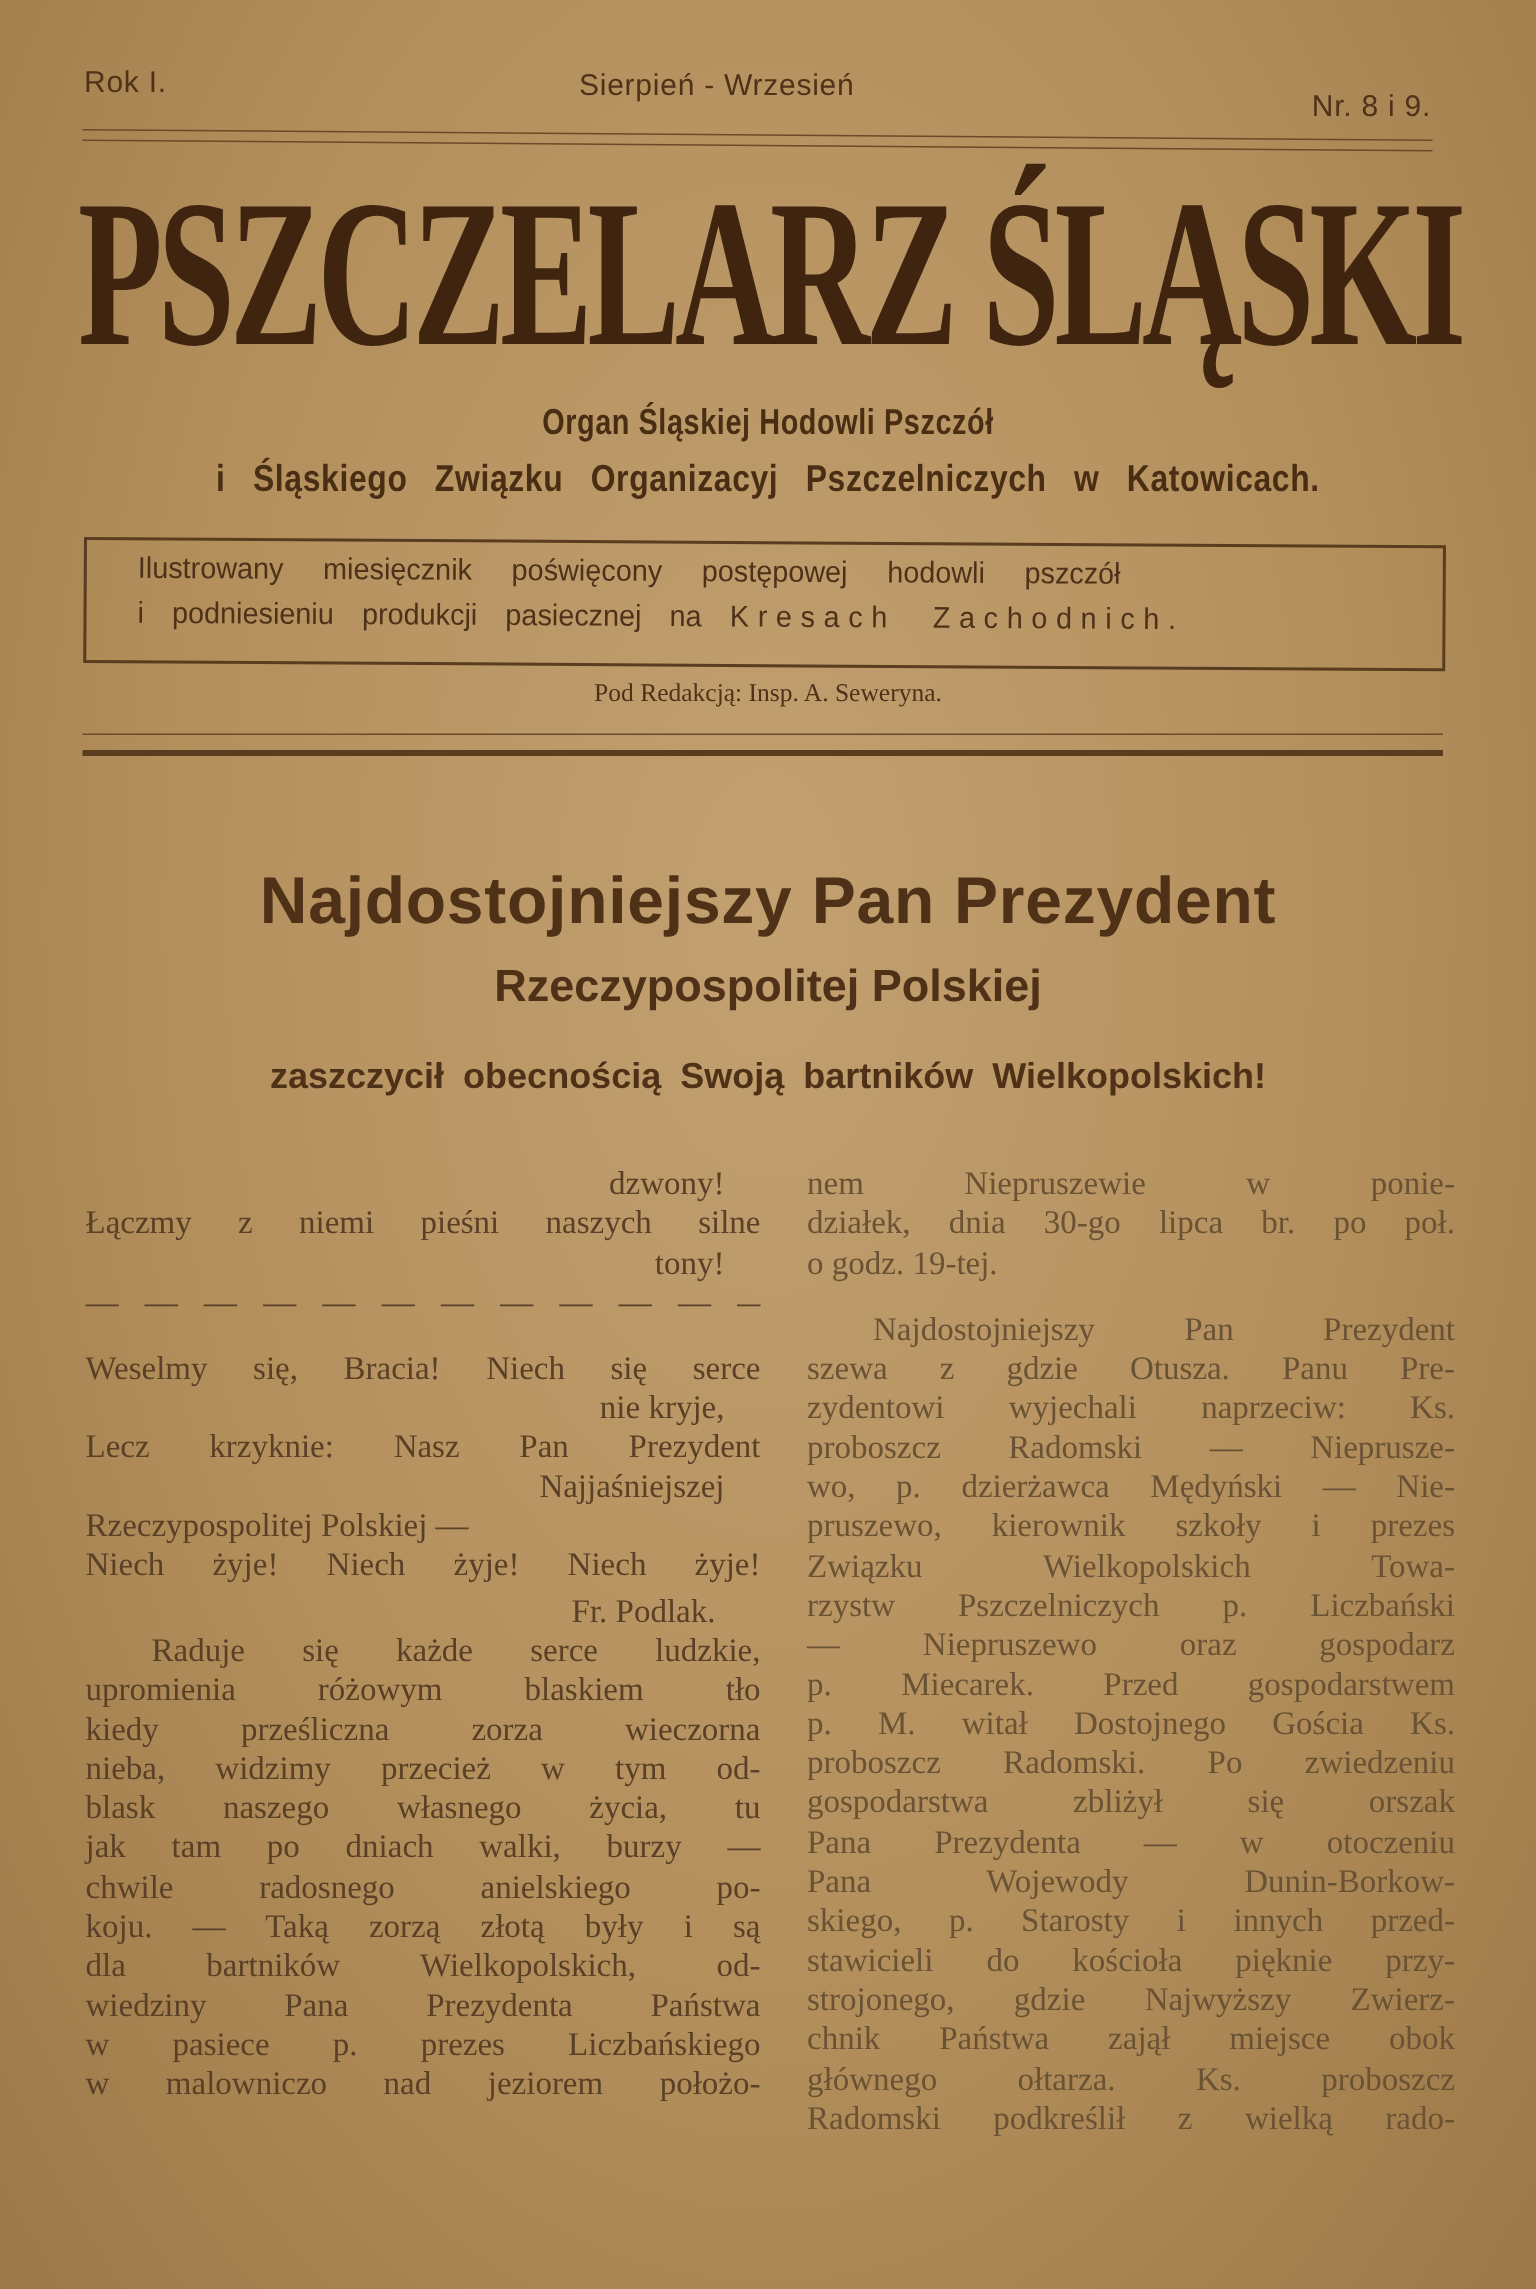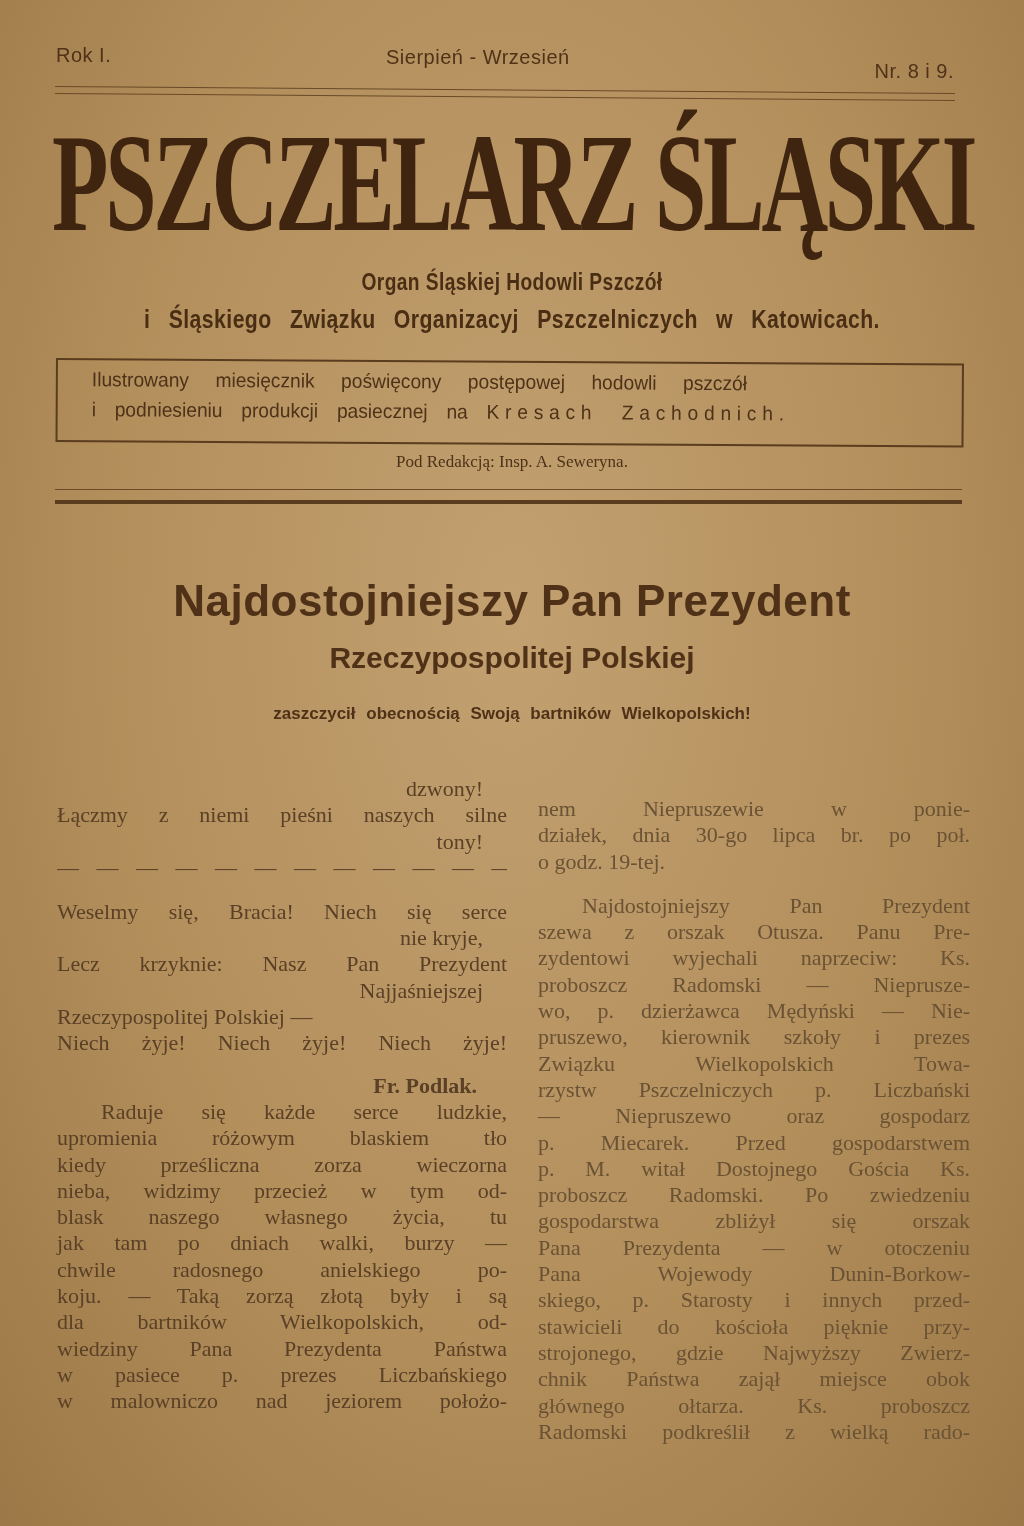--- a/index.html
+++ b/index.html
@@ -32,29 +32,29 @@
   .boxed .l2 { position:absolute; left:34px; top:38px; word-spacing:14px; transform:scaleX(0.96); transform-origin:left; }
   .boxed .spaced { letter-spacing:6px; }
   .editor { position:absolute; left:0; width:1024px; top:452px; text-align:center; font-size:17px; color:#4d3219; }
   .rule-thick { position:absolute; left:55px; width:907px; top:489px; height:10px;
     border-top:1.5px solid #6a4a28; border-bottom:4px solid #5a3c1e; }
   .h1 { position:absolute; left:0; width:1024px; top:576px; text-align:center;
     font-family:"Liberation Sans", sans-serif; font-weight:bold; font-size:44px; color:#4f3118; letter-spacing:0.5px; }
   .h2 { position:absolute; left:0; width:1024px; top:641px; text-align:center;
     font-family:"Liberation Sans", sans-serif; font-weight:bold; font-size:30px; color:#4f3118; }
   .h3 { position:absolute; left:0; width:1024px; top:704px; text-align:center;
-    font-family:"Liberation Sans", sans-serif; font-weight:bold; font-size:17px; color:#4f3118; word-spacing:6px; }
+    font-family:"Liberation Sans", sans-serif; font-weight:bold; font-size:24px; color:#4f3118; word-spacing:6px; }
   .col { position:absolute; font-size:22px; line-height:26.3px; color:#5a4026; }
   .col-left { left:57px; top:776px; width:450px; }
-  .col-right { left:538px; top:776px; width:432px; color:#6a5234;margin-top:20px; }
+  .col-right { left:538px; top:776px; width:432px; color:#6a5234; }
   .line { white-space:nowrap; display:block; height:26.3px; text-align:justify; text-align-last:justify; }
   .line.left { text-align:left; text-align-last:left; }
   .line.right { text-align:right; text-align-last:right; padding-right:24px; }
   .line.indent { padding-left:44px; }
-  .line.sig { text-align:right; text-align-last:right; font-weight:bold; padding-right:30px; margin-top:16px; }
+  .line.sig { text-align:right; text-align-last:right; font-weight:normal; padding-right:30px; margin-top:4px; }
   .dashes { display:block; height:26px; letter-spacing:6px; text-align:justify; text-align-last:justify; white-space:nowrap; overflow:hidden; }
   .gap { display:block; height:18px; }
 </style>
 </head>
 <body>
 
 <div class="page">
 
   <div class="topline">
     <span class="rok">Rok I.</span>
@@ -106,21 +106,21 @@
     <span class="line">w pasiece p. prezes Liczbańskiego</span>
     <span class="line">w malowniczo nad jeziorem położo-</span>
   </div>
 
   <div class="col col-right">
     <span class="line">nem Niepruszewie w ponie-</span>
     <span class="line">działek, dnia 30-go lipca br. po poł.</span>
     <span class="line left">o godz. 19-tej.</span>
     <span class="gap"></span>
     <span class="line indent">Najdostojniejszy Pan Prezydent</span>
-    <span class="line">szewa z orszak Otusza. Panu Pre-</span>
+    <span class="line">szewa z gdzie Otusza. Panu Pre-</span>
     <span class="line">zydentowi wyjechali naprzeciw: Ks.</span>
     <span class="line">proboszcz Radomski — Nieprusze-</span>
     <span class="line">wo, p. dzierżawca Mędyński — Nie-</span>
     <span class="line">pruszewo, kierownik szkoły i prezes</span>
     <span class="line">Związku Wielkopolskich Towa-</span>
     <span class="line">rzystw Pszczelniczych p. Liczbański</span>
     <span class="line">— Niepruszewo oraz gospodarz</span>
     <span class="line">p. Miecarek. Przed gospodarstwem</span>
     <span class="line">p. M. witał Dostojnego Gościa Ks.</span>
     <span class="line">proboszcz Radomski. Po zwiedzeniu</span>

